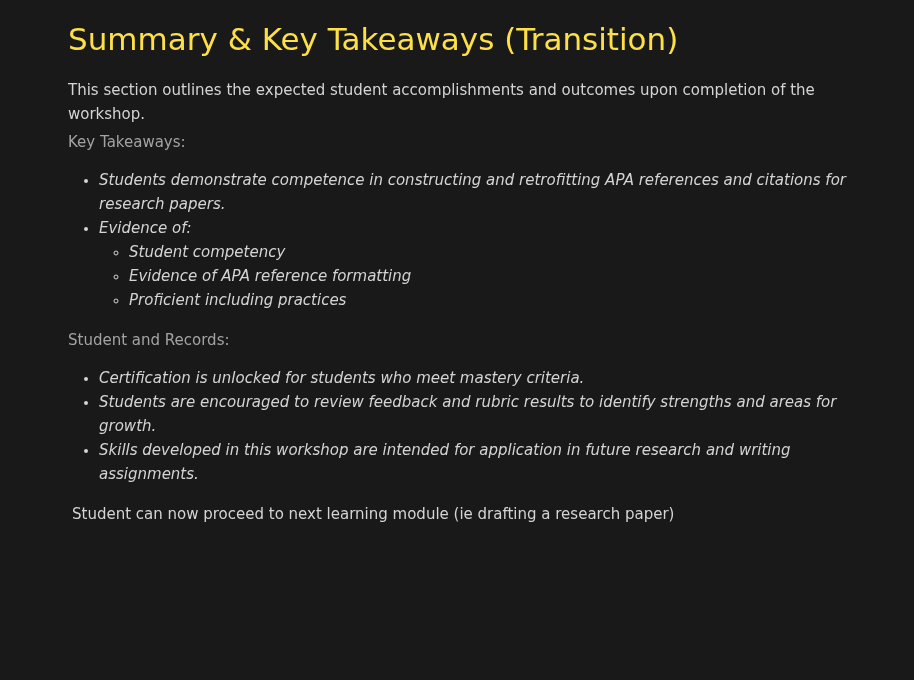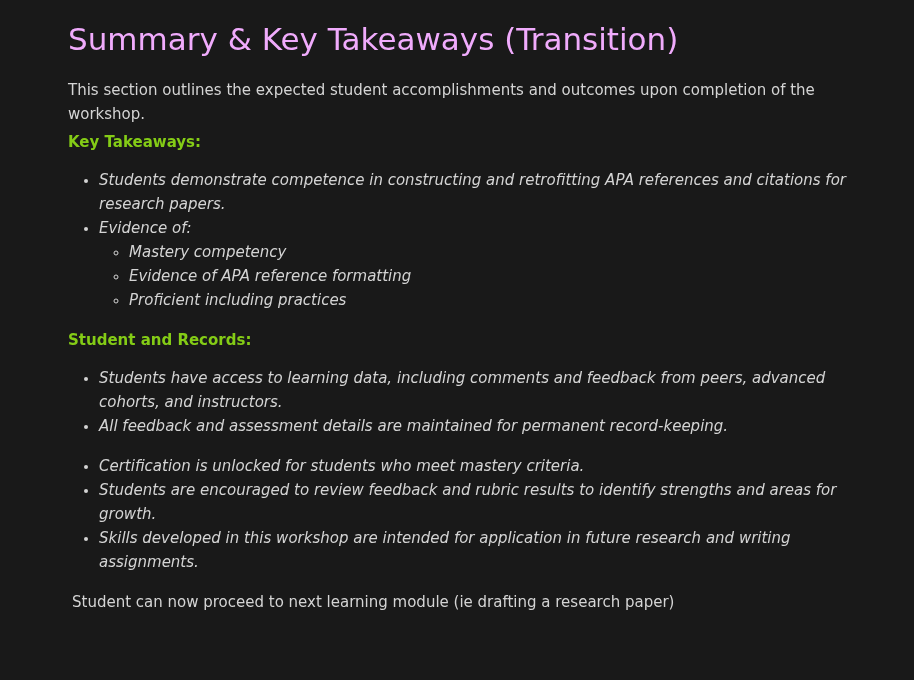--- a/index.html
+++ b/index.html
@@ -20,34 +20,34 @@
     box-sizing: content-box;
     width: 802px;
     padding: 20px 44px 20px 68px;
   }
   h1.doc-title {
     margin: 0 0 20px 0;
     font-size: 31px;
     font-weight: 400;
     line-height: 38px;
     letter-spacing: 0;
-    color: #f0abfc;
+    color: #fde047;
   }
   p.para {
     margin: 0 0 4px 0;
   }
   p.closing {
     margin: 4px;
   }
   .section-heading {
     margin: 0 0 14px 0;
     font-size: 15px;
-    font-weight: 700;
+    font-weight: 400;
     line-height: 24px;
-    color: #84cc16;
+    color: #a3a3a3;
   }
   ul.bullets {
     margin: 0 0 16px 0;
     padding: 0 0 0 31px;
     list-style-type: disc;
     font-style: italic;
   }
   ul.bullets ul.sub-bullets {
     margin: 0;
     padding: 0 0 0 30px;
@@ -73,42 +73,34 @@
   <p class="section-heading">Key Takeaways:</p>
 
   <ul class="bullets">
     <li>
       <span>Students demonstrate competence in constructing and retrofitting APA references and citations for research papers.</span>
     </li>
     <li>
       <span>Evidence of:</span>
       <ul class="sub-bullets">
         <li>
-          <span>Mastery competency</span>
+          <span>Student competency</span>
         </li>
         <li>
           <span>Evidence of APA reference formatting</span>
         </li>
         <li>
           <span>Proficient including practices</span>
         </li>
       </ul>
     </li>
   </ul>
 
   <p class="section-heading">Student and Records:</p>
 
-  <ul class="bullets">
-    <li>
-      <span>Students have access to learning data, including comments and feedback from peers, advanced cohorts, and instructors.</span>
-    </li>
-    <li>
-      <span>All feedback and assessment details are maintained for permanent record-keeping.</span>
-    </li>
-  </ul>
 
 
   <ul class="bullets">
     <li>
       <span>Certification is unlocked for students who meet mastery criteria.</span>
     </li>
     <li>
       <span>Students are encouraged to review feedback and rubric results to identify strengths and areas for growth.</span>
     </li>
     <li>

